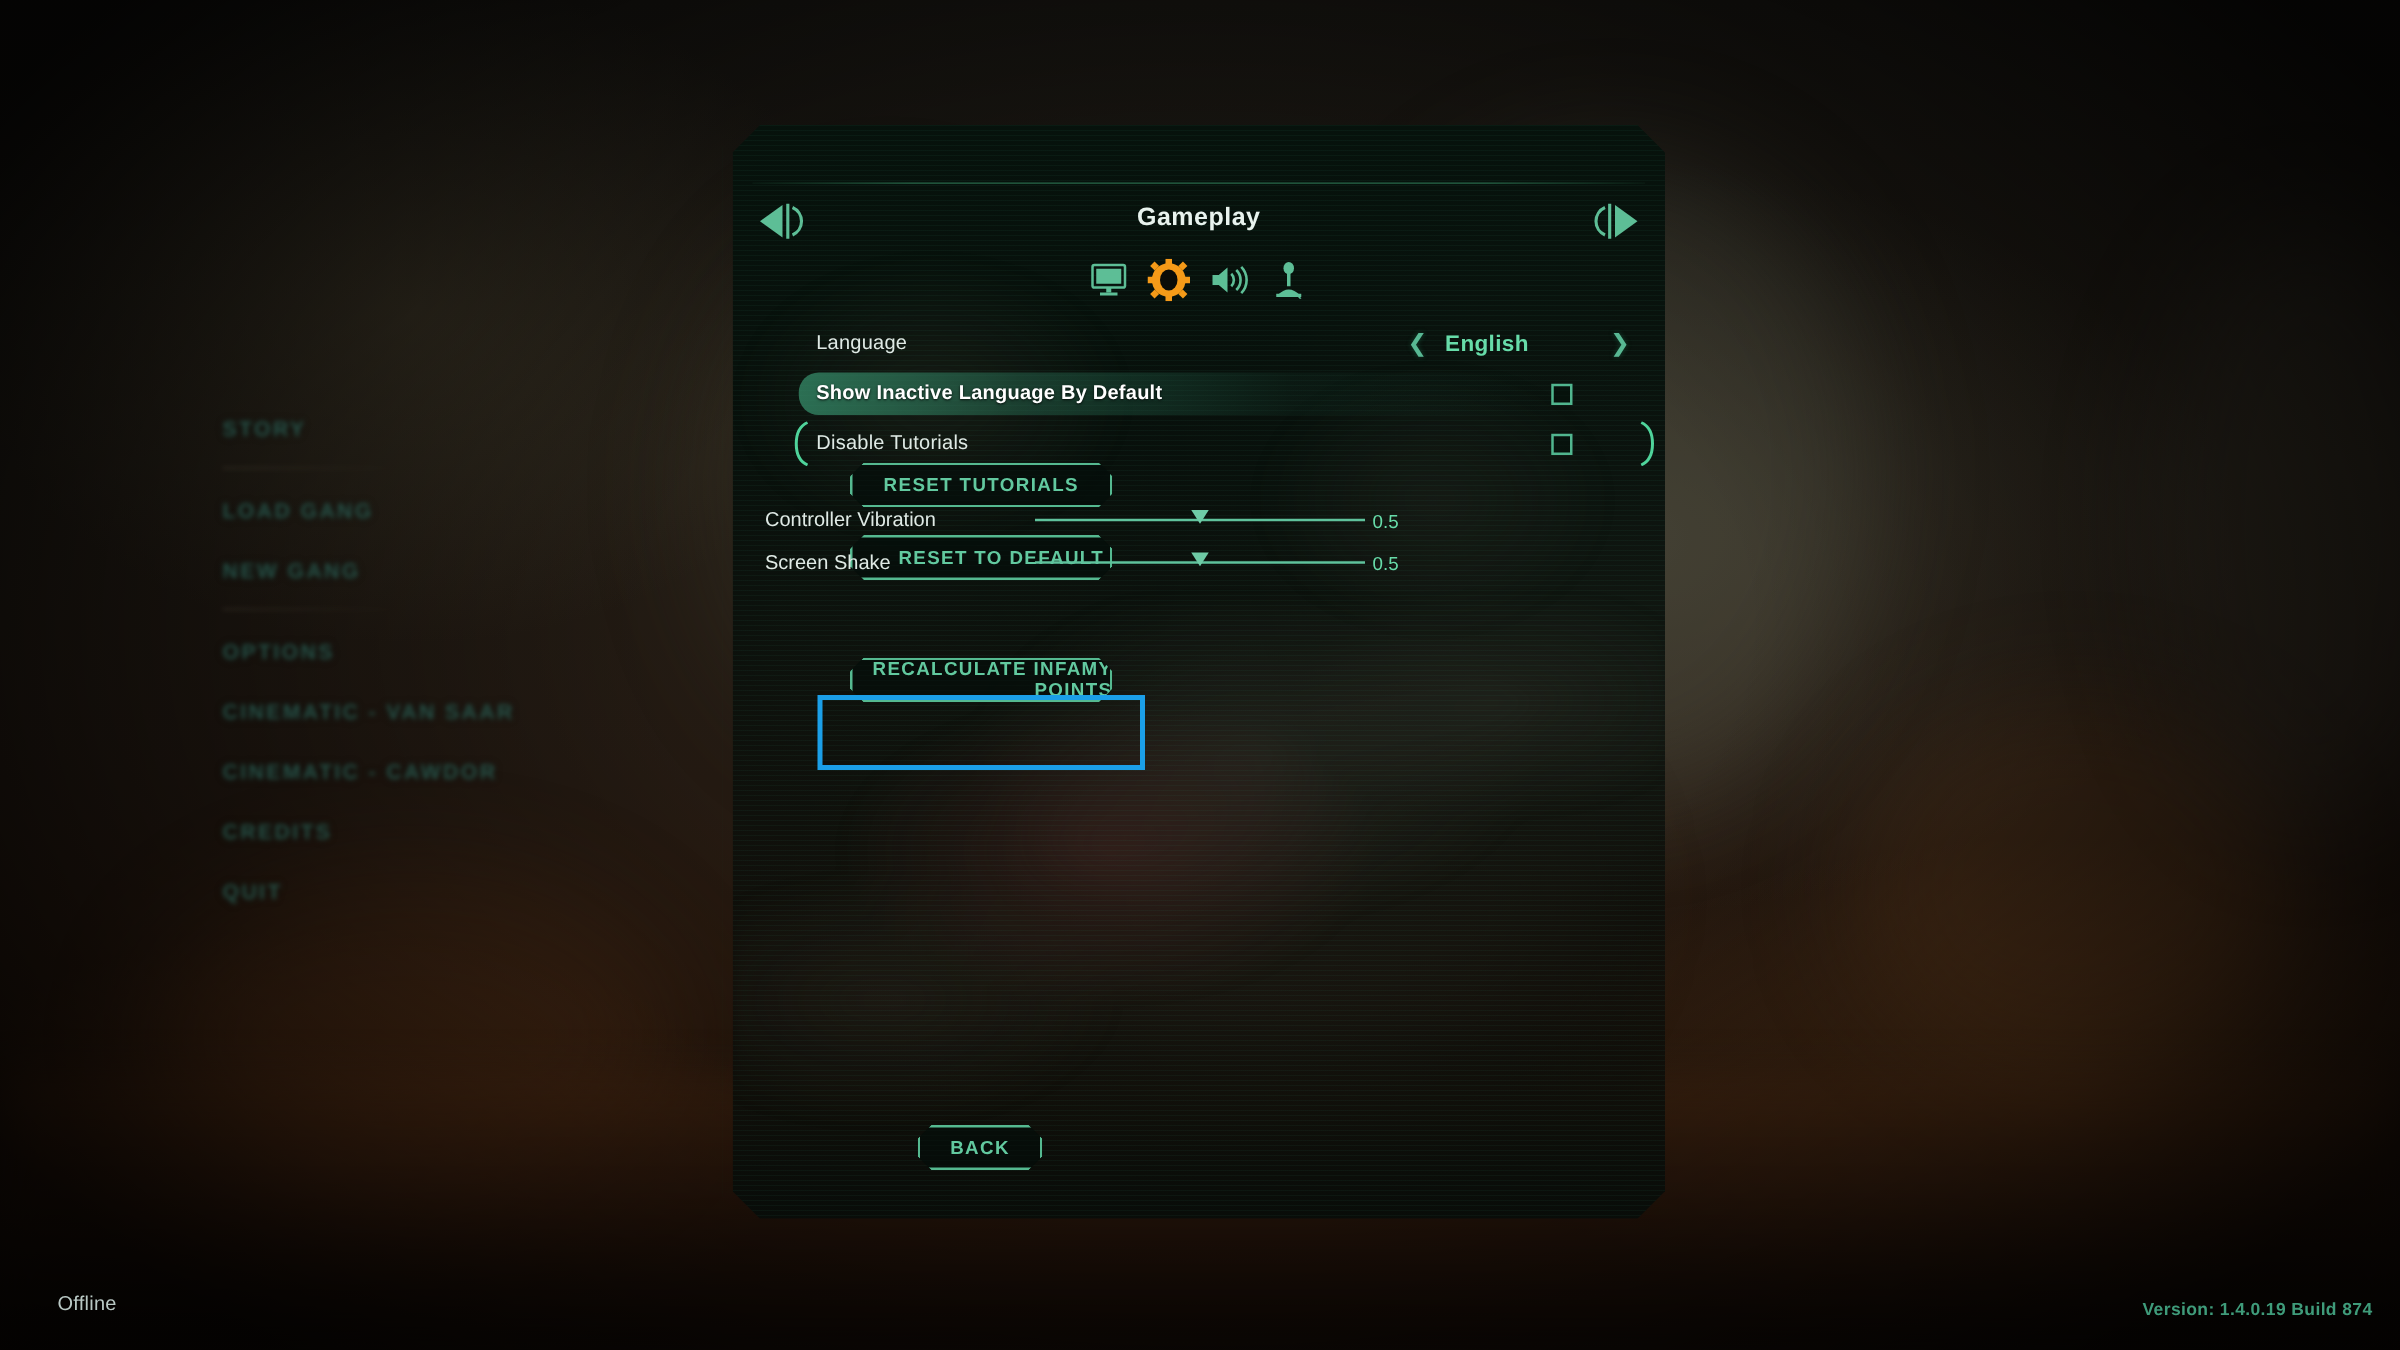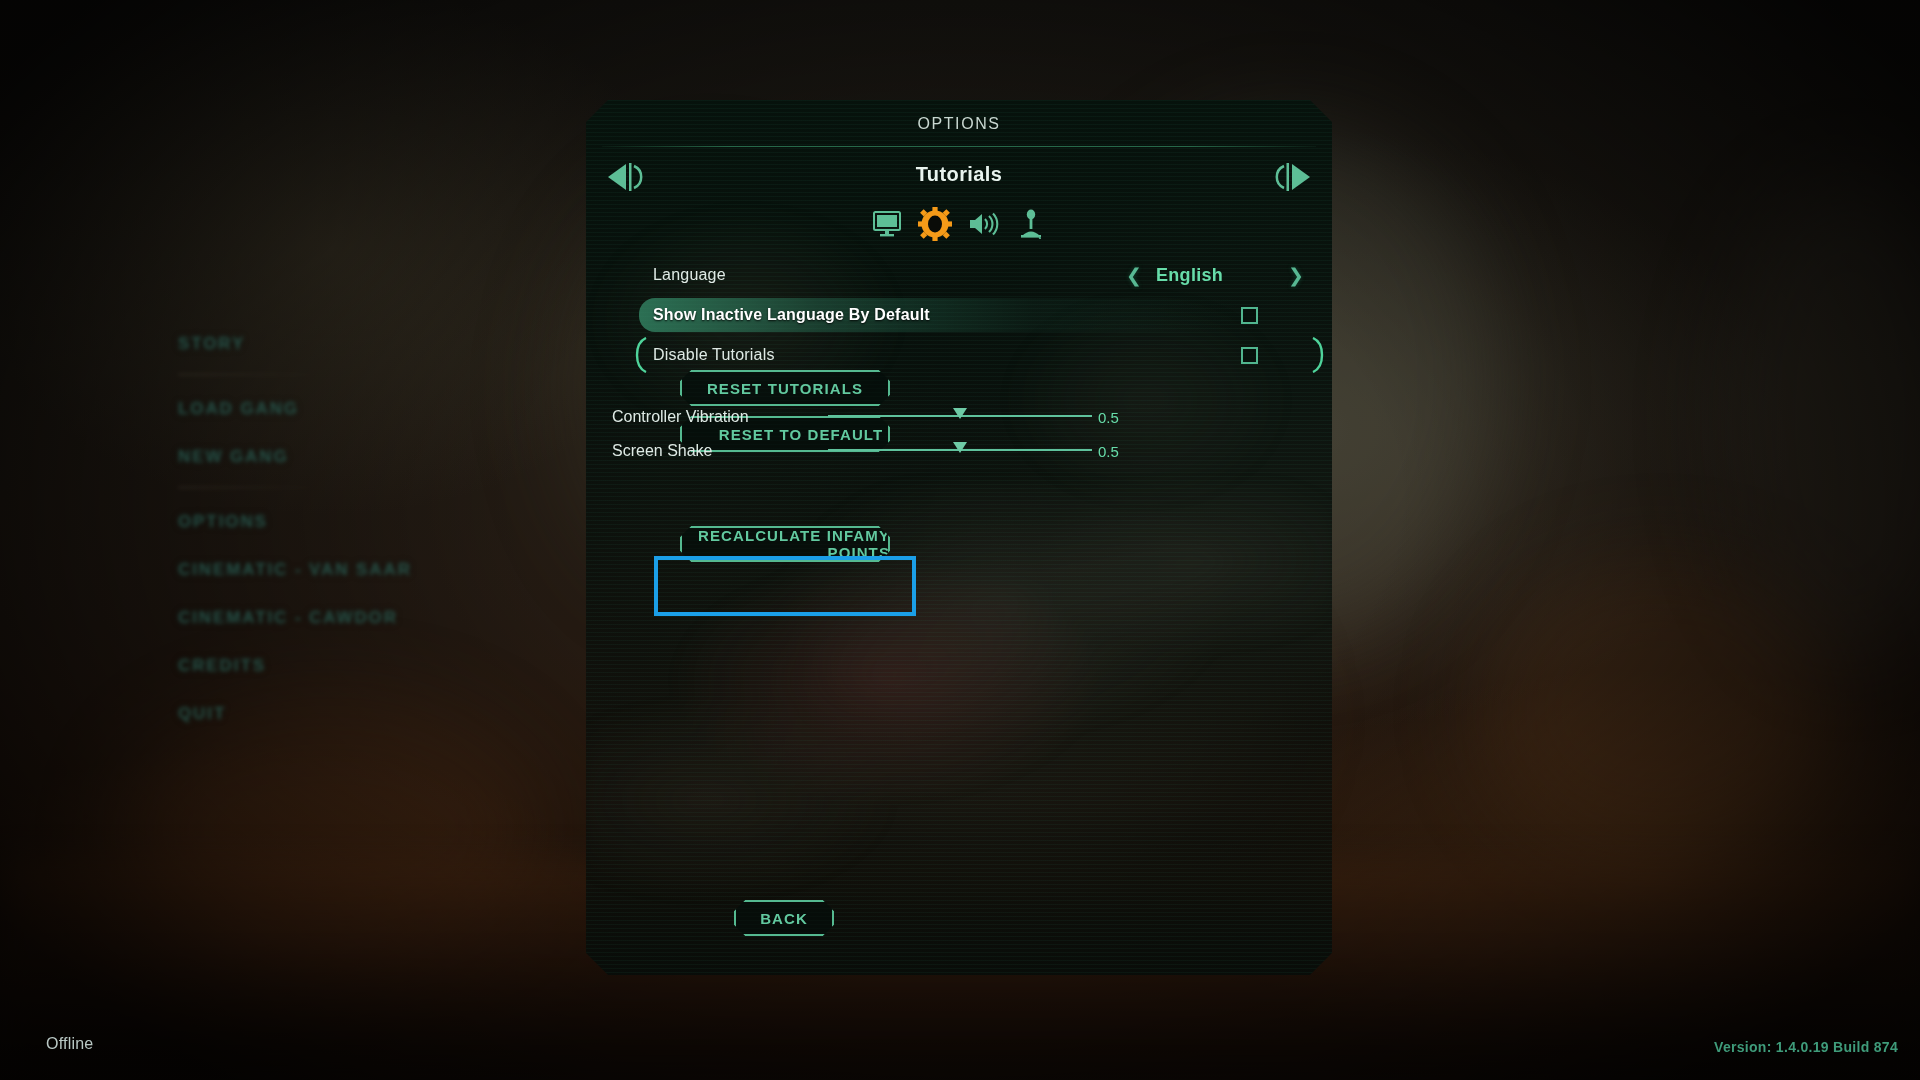--- a/index.html
+++ b/index.html
@@ -255,21 +255,21 @@
     position: absolute; inset: 0;
     border: 2px solid #55b990;
     -webkit-clip-path: polygon(11px 0, calc(100% - 11px) 0, 100% 11px, 100% calc(100% - 11px), calc(100% - 11px) 100%, 11px 100%, 0 calc(100% - 11px), 0 11px);
     clip-path: polygon(11px 0, calc(100% - 11px) 0, 100% 11px, 100% calc(100% - 11px), calc(100% - 11px) 100%, 11px 100%, 0 calc(100% - 11px), 0 11px);
     pointer-events: none;
   }
   .btn-reset-tut {
     position: absolute; left: 94px; top: 270px; width: 210px; height: 36px;
   }
   .btn-reset-def {
-    position: absolute; left: 94px; top: 316px; width: 210px; height: 36px; padding-left: 32px;
+    position: absolute; left: 94px; top: 328px; width: 210px; height: 36px; padding-left: 32px;
   }
   .btn-recalc {
     position: absolute; left: 94px; top: 426px; width: 210px; height: 36px; text-align: right;
   }
 
   
   .slider-row {
     position: absolute; left: 0; right: 0;
     height: 26px;
     display: flex; align-items: flex-end;
@@ -369,32 +369,31 @@
     <div class="bg-menu-item">QUIT</div>
   </div>
 
   <div class="panel-glow"></div>
   <div class="panel">
 
     <div class="panel-art-top"></div>
     <div class="panel-art"></div>
     <div class="panel-scan"></div>
 
-    <div class="dlg-title">OPTIONS</div>
     <div class="title-rule"></div>
 
     <div class="cat-row">
       <div class="nav-arrow nav-left">
         <svg width="48" height="42" viewBox="0 0 48 42">
           <polygon points="8,21 26,8 26,34" fill="#5dbe96"></polygon>
           <rect x="29" y="7" width="2.5" height="28" fill="#5dbe96"></rect>
           <path d="M34 10 A 12 12 0 0 1 34 32" stroke="#5dbe96" stroke-width="2.5" fill="none"></path>
         </svg>
       </div>
-      <div class="cat-name">Tutorials</div>
+      <div class="cat-name">Gameplay</div>
       <div class="nav-arrow nav-right">
         <svg width="48" height="42" viewBox="0 0 48 42">
           <polygon points="40,21 22,8 22,34" fill="#5dbe96"></polygon>
           <rect x="16.5" y="7" width="2.5" height="28" fill="#5dbe96"></rect>
           <path d="M14 10 A 12 12 0 0 0 14 32" stroke="#5dbe96" stroke-width="2.5" fill="none"></path>
         </svg>
       </div>
     </div>
 
     <div class="tabs">

